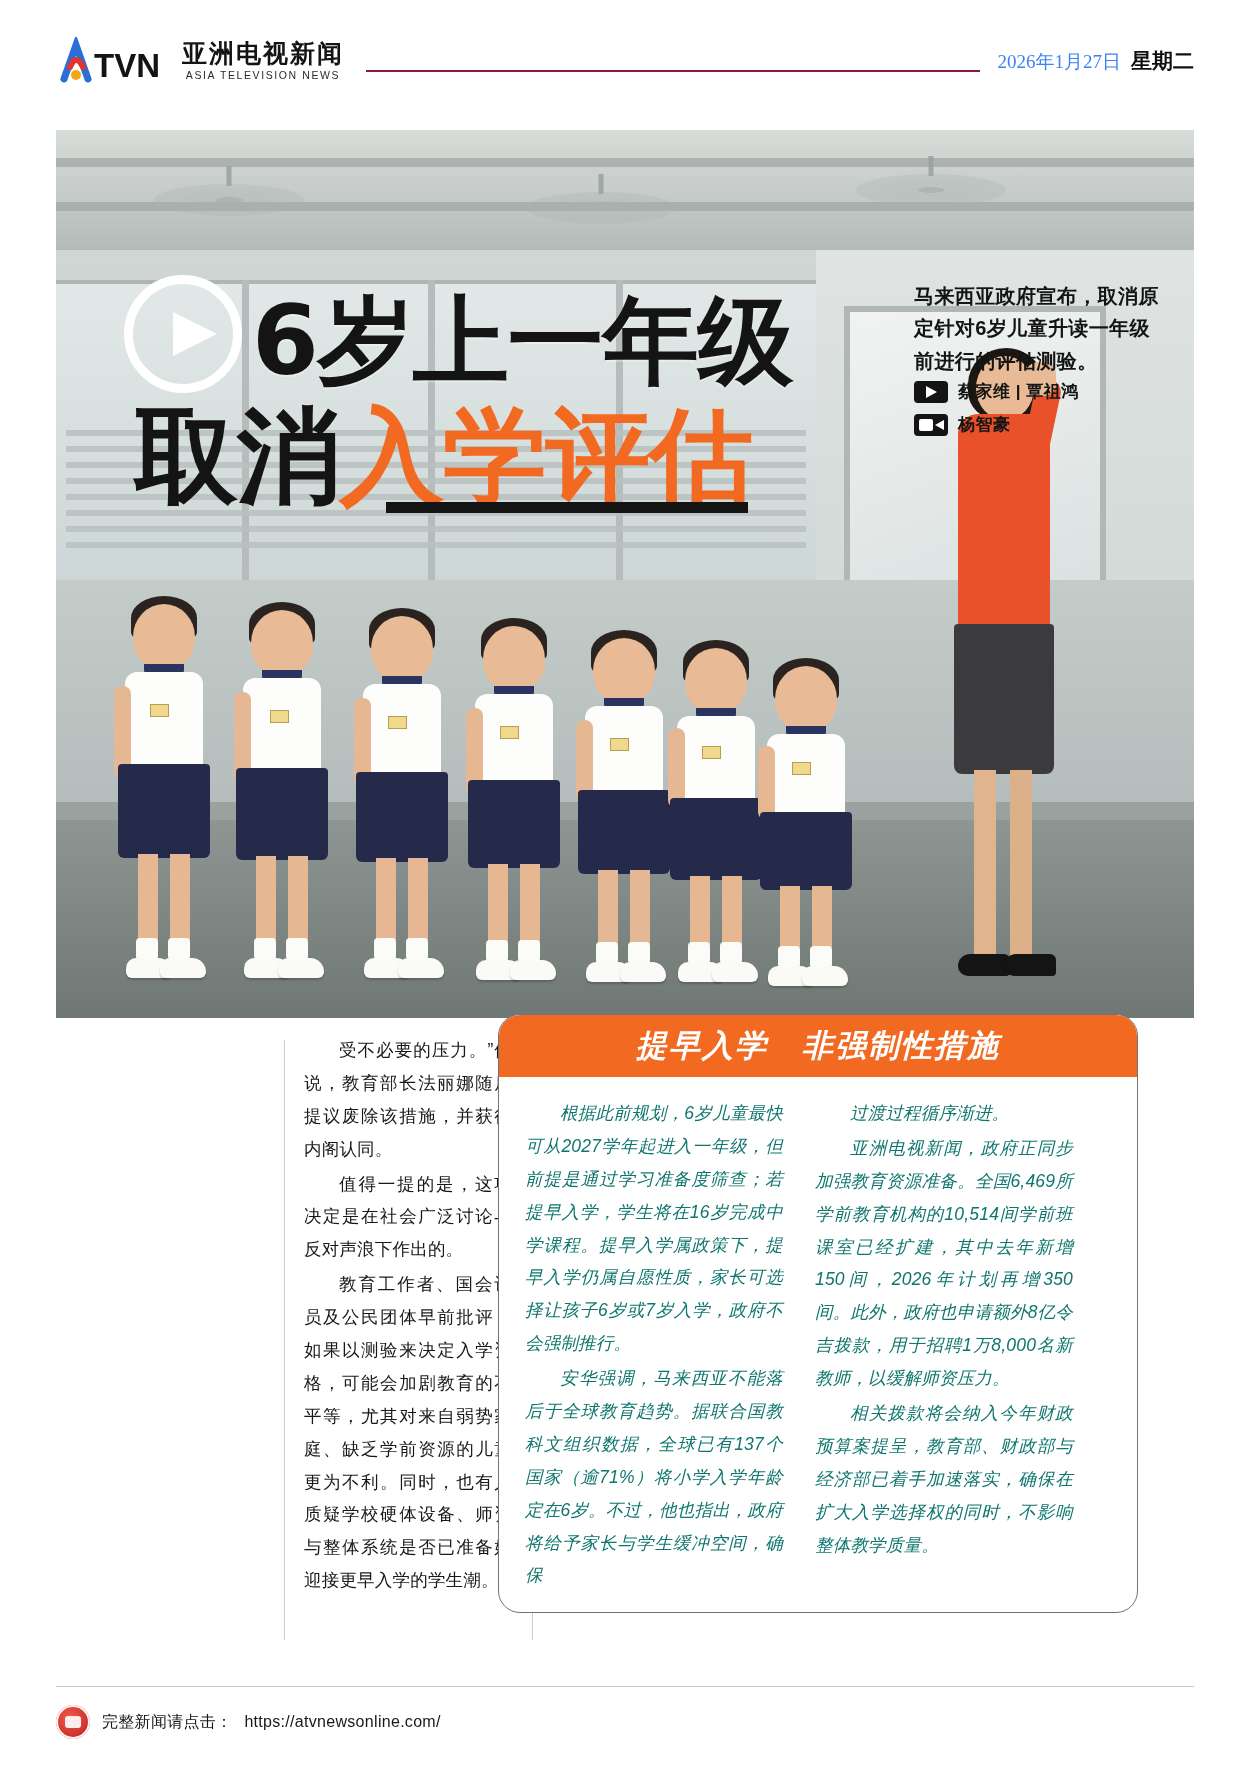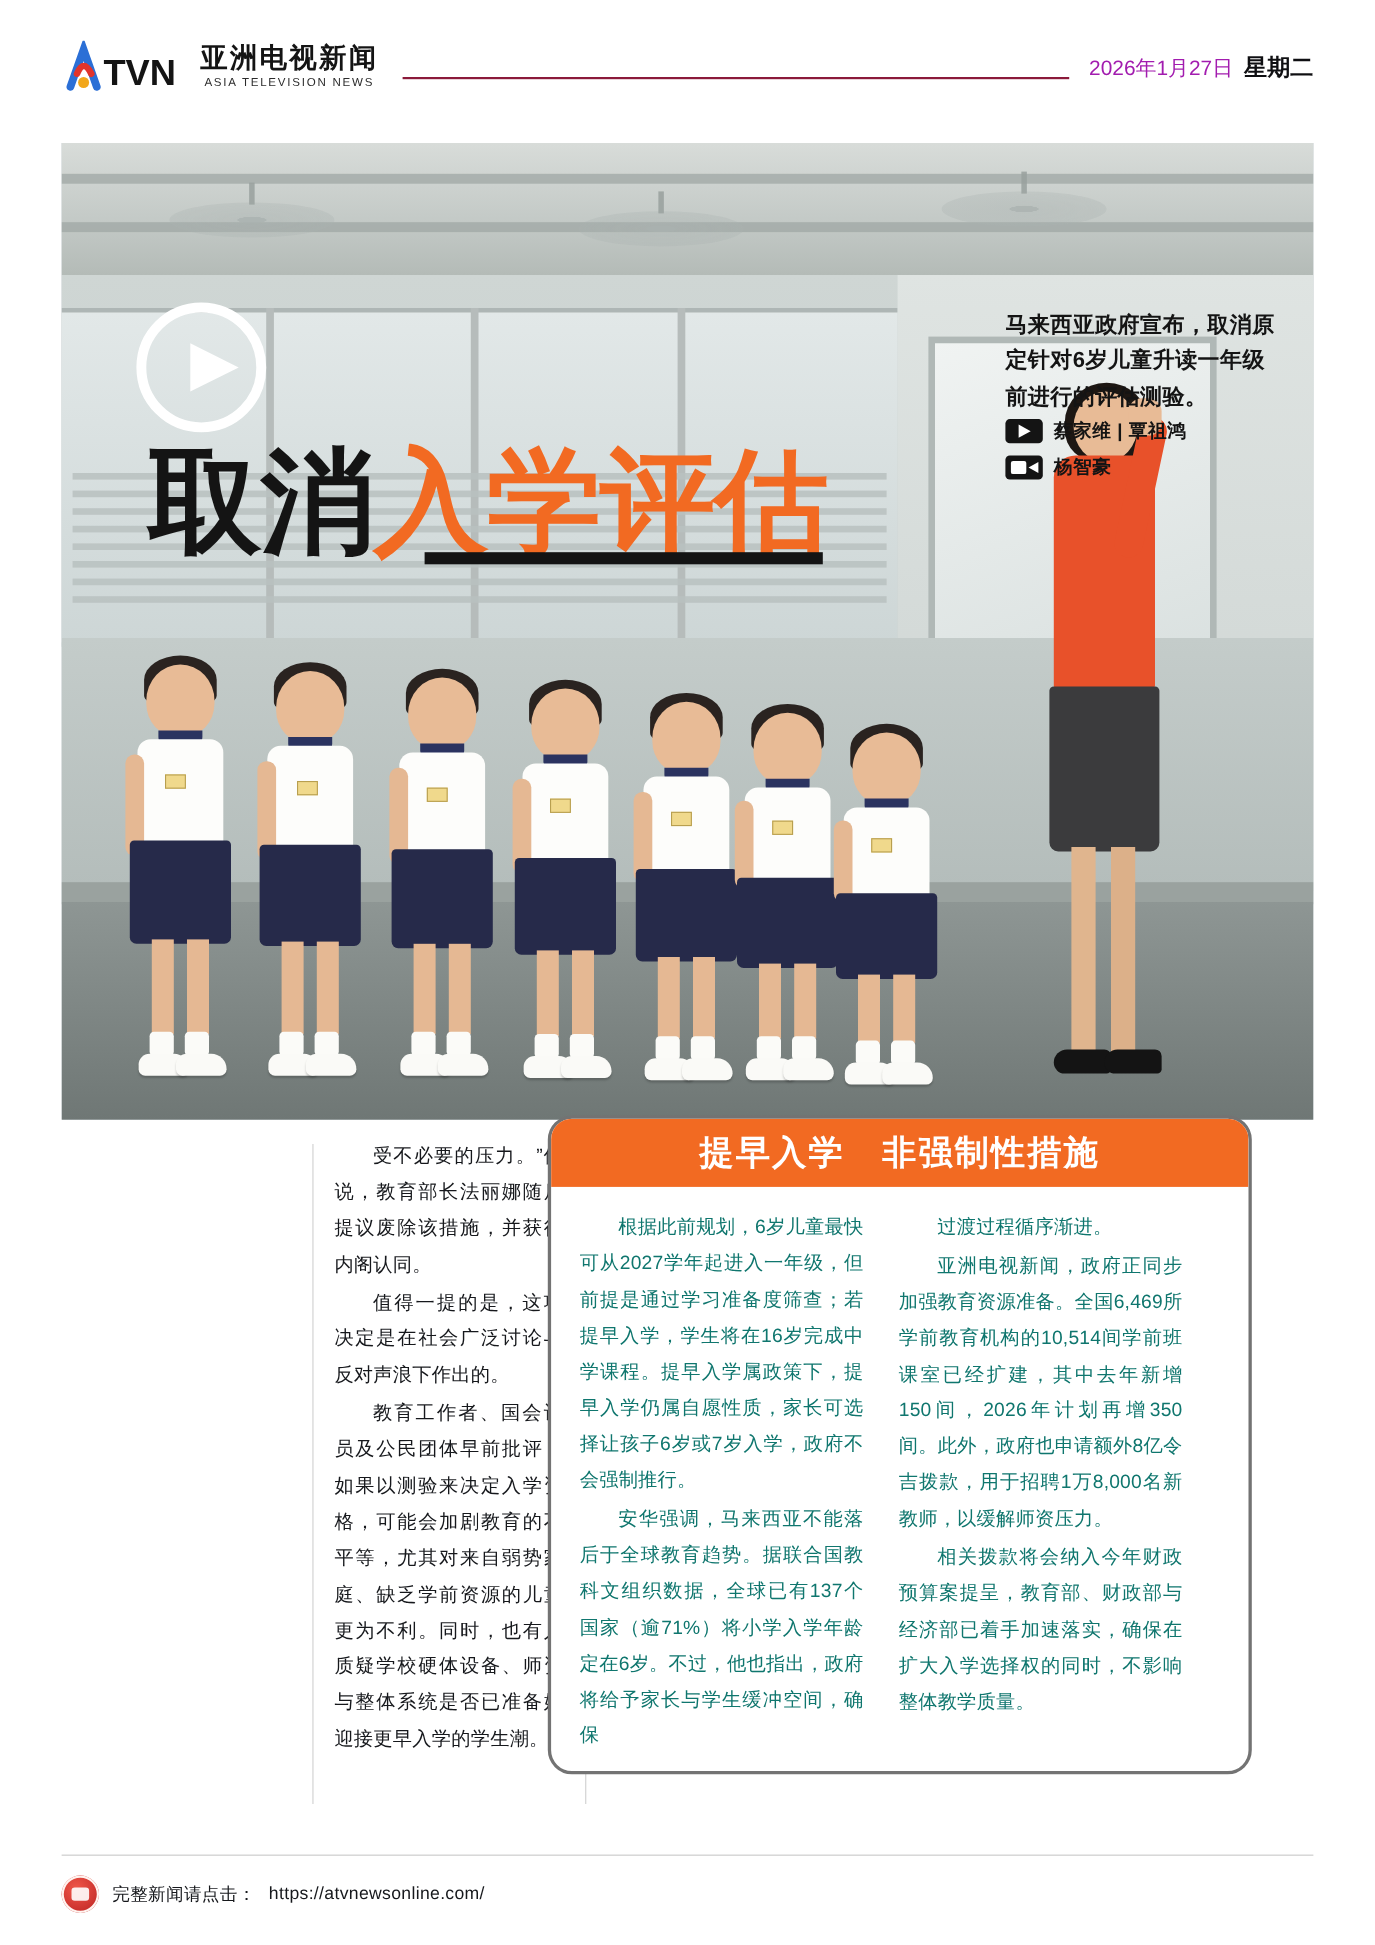--- a/index.html
+++ b/index.html
@@ -65,21 +65,22 @@
     top: 10px;
   }
   .date-block {
     display: flex;
     align-items: baseline;
     gap: 10px;
     white-space: nowrap;
   }
   .date-block .d1 {
     font-size: 19px;
-    color: #a21caf;
+    color: #3b82f6;
+    font-family: Liberation Serif, serif;
   }
   .date-block .d2 {
     font-size: 21px;
     font-weight: bold;
     color: #0f0f12;
   }
 
   
   .hero {
     position: absolute;
@@ -408,25 +409,26 @@
   #div1 { left: 228px; }
   #div2 { left: 476px; }
 
   
   .sidebox {
     position: absolute;
     left: 498px;
     top: 1014px;
     width: 640px;
     height: 599px;
-    border: 3px solid #737373;
+    border: 1px solid #737373;
     border-radius: 22px;
     background: #ffffff;
     box-sizing: border-box;
     overflow: hidden;
+    font-style: italic;
   }
   .sidebox-header {
     height: 62px;
     background: #f26a22;
     display: flex;
     align-items: center;
     justify-content: center;
     gap: 34px;
   }
   .sidebox-header span {
@@ -666,20 +668,21 @@
       <div class="t-leg2"></div>
       <div class="t-shoe1"></div>
       <div class="t-shoe2"></div>
     </div>
   </div>
 
   <div class="play-btn">
     <div class="tri"></div>
   </div>
 
+  <div class="headline-1">6岁上一年级</div>
   <div class="headline-2">
     <span class="hl-dark">取消</span><span class="hl-orange">入学评估</span>
   </div>
   <div class="headline-rule"></div>
 
   <div class="kicker">马来西亚政府宣布，取消原定针对6岁儿童升读一年级前进行的评估测验。</div>
 
   <div class="credits">
     <div class="credit-row">
       <span class="credit-icon play"></span>

